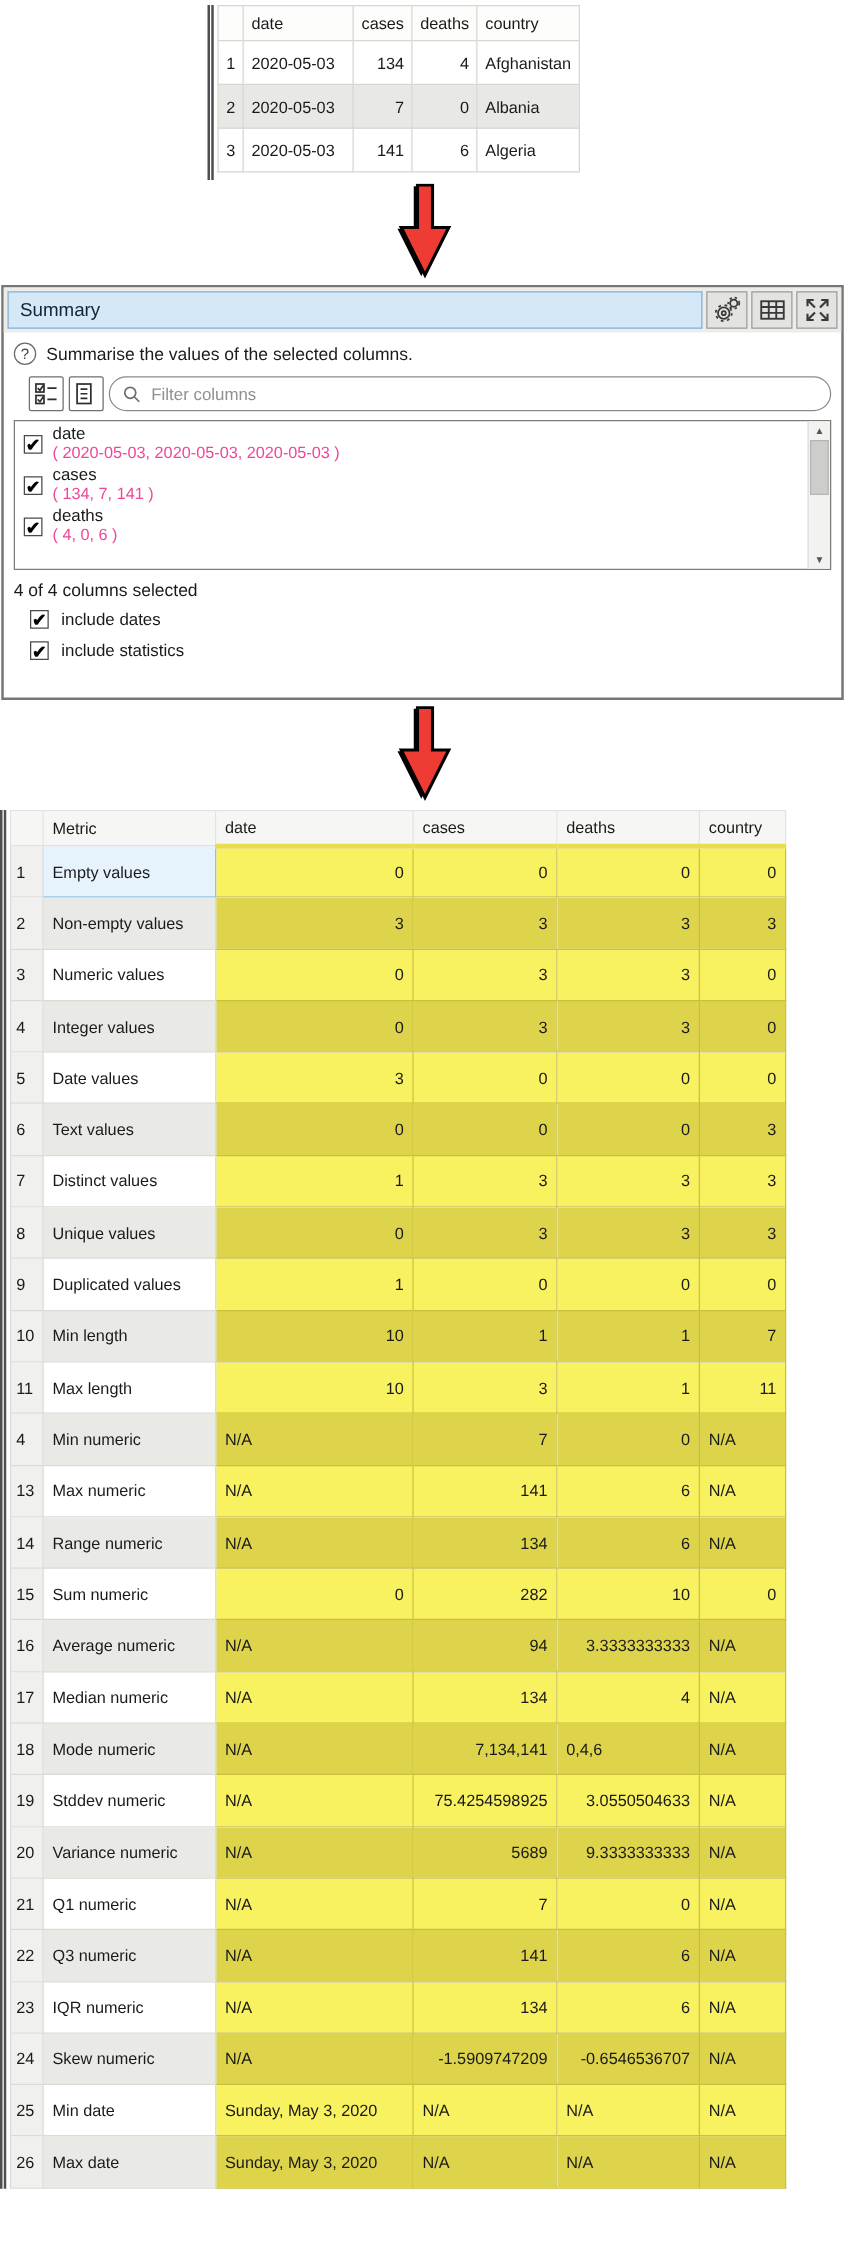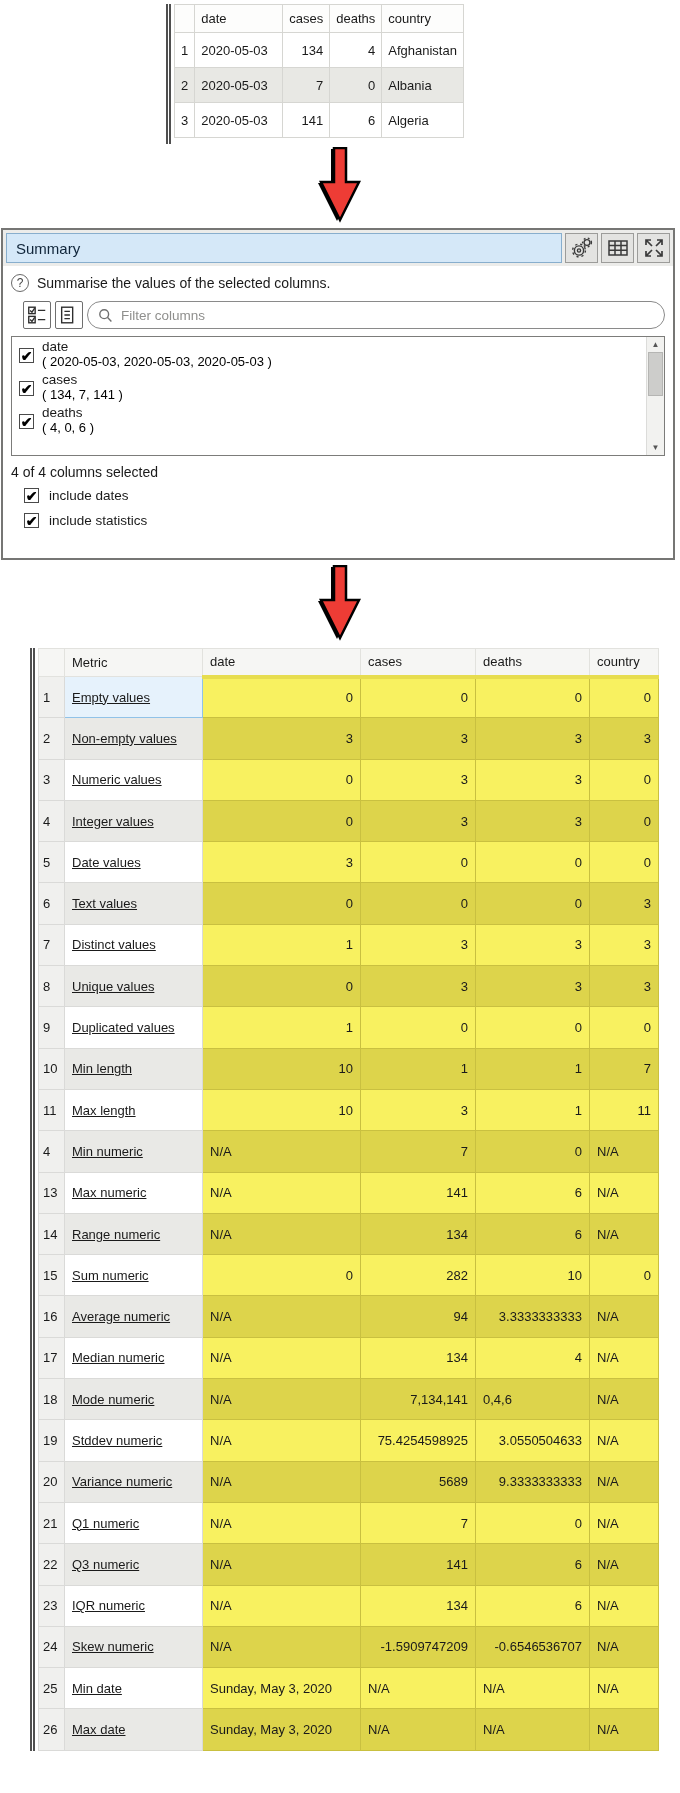--- a/index.html
+++ b/index.html
@@ -46,44 +46,44 @@
       padding:0 10px;gap:6px;background:#fff;box-sizing:border-box;}
   .pill input{border:none;outline:none;flex:1;font-size:13.5px;font-family:inherit;background:transparent;}
   .pill input::placeholder{color:#8f8f8d;}
   .col-list{position:relative;border:1px solid #7c7c7a;height:118px;overflow:hidden;background:#fff;}
   .col-items{margin-right:17px;padding-top:1px;}
   .col-item{display:flex;align-items:flex-start;gap:8px;padding:1px 0 2px 7px;}
   .cb{width:15px;height:15px;background:#fff;border:1px solid #4a4a4a;flex:none;display:flex;align-items:center;
       justify-content:center;font-weight:bold;font-size:14px;line-height:1;box-sizing:border-box;color:#000;}
   .col-item .cb{margin-top:9px;}
   .col-name{font-size:13.5px;}
-  .col-sample{font-size:13px;color:#000000;}
+  .col-sample{font-size:13px;color:#ec4899;}
   .vscroll{position:absolute;right:0;top:0;bottom:0;width:17px;background:#f2f2f0;border-left:1px solid #dcdcda;}
   .sb-arrow{height:15px;display:flex;align-items:center;justify-content:center;font-size:8px;color:#555;}
   .sb-arrow.down{position:absolute;bottom:0;left:0;right:0;}
   .sb-thumb{position:absolute;top:15px;left:1px;right:1px;height:44px;background:#cdcdcb;border:1px solid #b5b5b3;box-sizing:border-box;}
   .status{font-size:14px;margin:8px 0 8px 0;}
   .opt-row{display:flex;align-items:center;gap:10px;margin:0 0 10px 13px;font-size:13.5px;}
 
   
-  .result-section{display:flex;align-items:flex-start;padding-left:30px;}
+  .result-section{display:flex;align-items:flex-start;}
   #result-grid{border-collapse:collapse;font-size:13px;table-layout:fixed;}
   #result-grid th,#result-grid td{box-sizing:border-box;white-space:nowrap;overflow:hidden;}
   #result-grid th{height:28px;padding:0 7px;text-align:left;font-weight:normal;background:#f6f6f4;
       border:1px solid #e2e2de;}
   #result-grid th.val-col{border-bottom:4px solid #e7dd4f;}
   #result-grid .c-num{width:26px;}
   #result-grid .c-metric{width:138px;}
   #result-grid .c-date{width:158px;}
   #result-grid .c-cases{width:115px;}
   #result-grid .c-deaths{width:114px;}
   #result-grid .c-country{width:69px;}
   #result-grid td{height:41.3px;padding:0 7px;}
   #result-grid td.rnum{background:#f0f0ee;border:1px solid #dadad8;padding:0 4px;}
-  #result-grid td.metric{background:#fff;border:1px solid #dadad8;text-decoration:underline;}
+  #result-grid td.metric{background:#fff;border:1px solid #dadad8;}
   #result-grid tbody tr:nth-child(even) td.metric{background:#e9e9e6;}
   #result-grid td.val{border:1px solid #c9c040;}
   #result-grid tbody tr:nth-child(odd) td.val{background:var(--y-bright,#f8f160);}
   #result-grid tbody tr:nth-child(even) td.val{background:var(--y-dark,#ddd44b);}
   #result-grid tbody tr:first-child td.metric{background:#e6f2fc;border:1px solid #90c2e8;}
   svg.icon{display:block;}
 </style>
 </head>
 <body>
 

